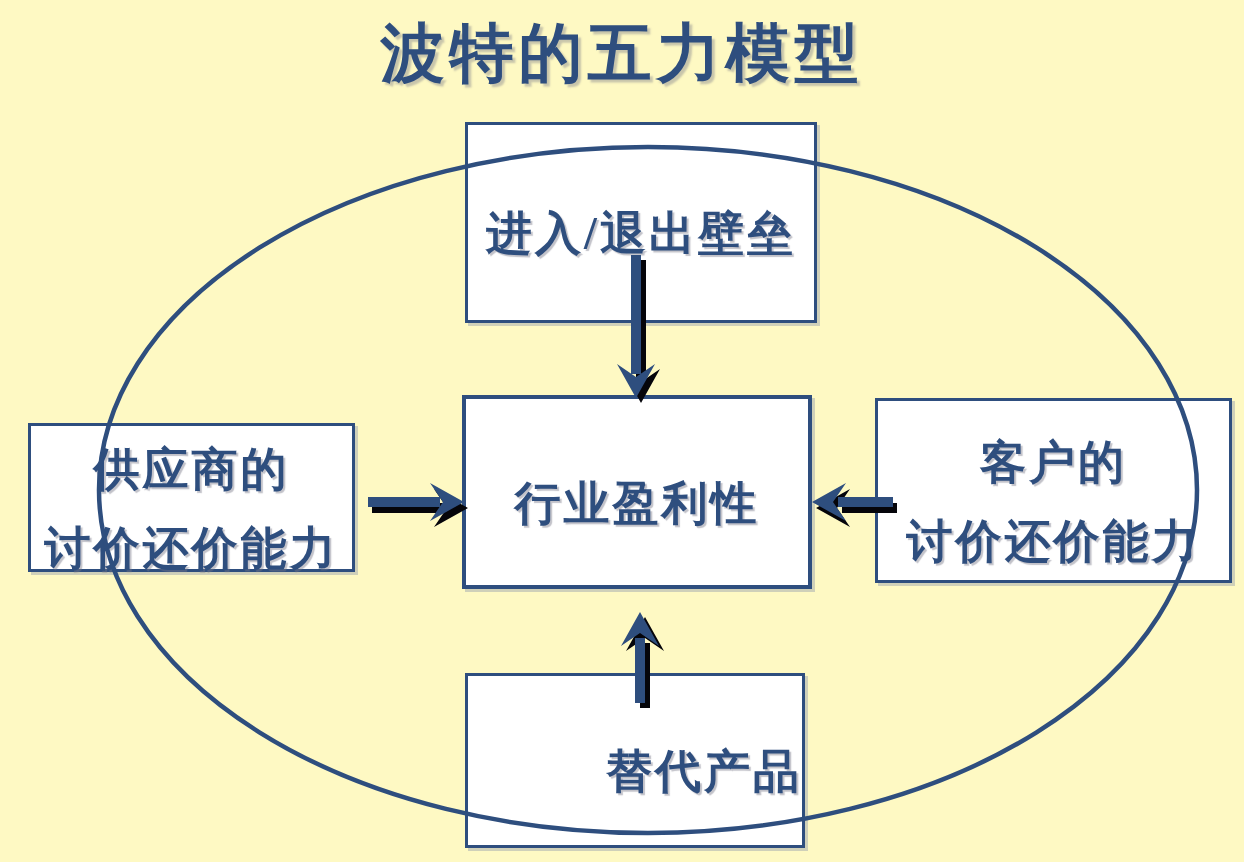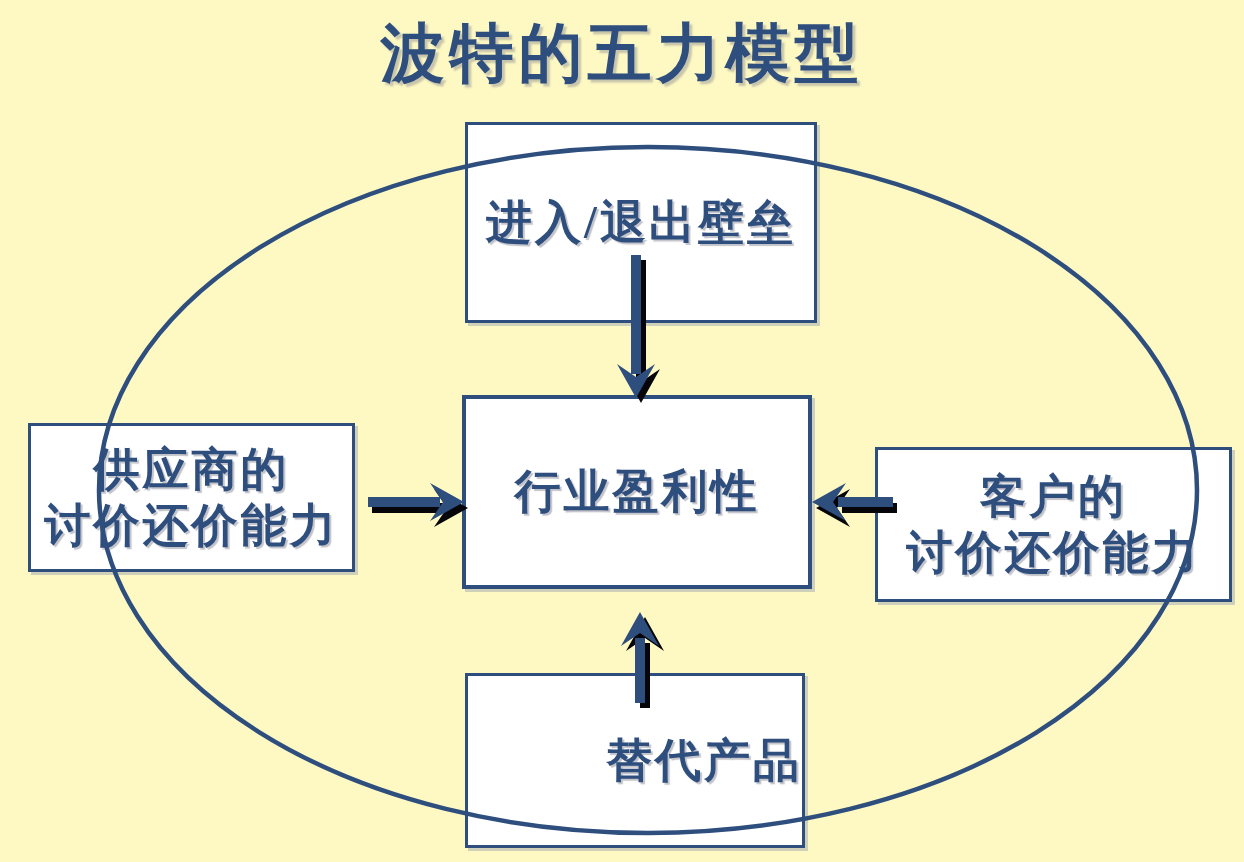--- a/index.html
+++ b/index.html
@@ -37,25 +37,26 @@
   .box .line{
     display:block;
     font-size:46px;
     line-height:1.2;
     font-weight:bold;
     color:#2E4E7E;
     letter-spacing:3px;
     text-align:center;
     text-shadow:2px 2px 1px rgba(120,120,135,0.45);
     white-space:nowrap;
+    margin-top:23px;
   }
   .box-top   {left:465px; top:122px; width:352px; height:201px;}
   .box-left  {left:28px;  top:423px; width:327px; height:149px;}
   .box-center{left:462px; top:395px; width:350px; height:194px; border-width:4px;}
-  .box-right {left:875px; top:447px; width:357px; height:155px;}
+  .box-right {left:875px; top:398px; width:357px; height:185px;}
   .box-bottom{left:465px; top:673px; width:340px; height:175px;align-items:flex-end;}
   .overlay{
     position:absolute;
     left:0;top:0;
     width:1244px;height:862px;
     z-index:5;
     pointer-events:none;
   }
 </style>
 </head>

